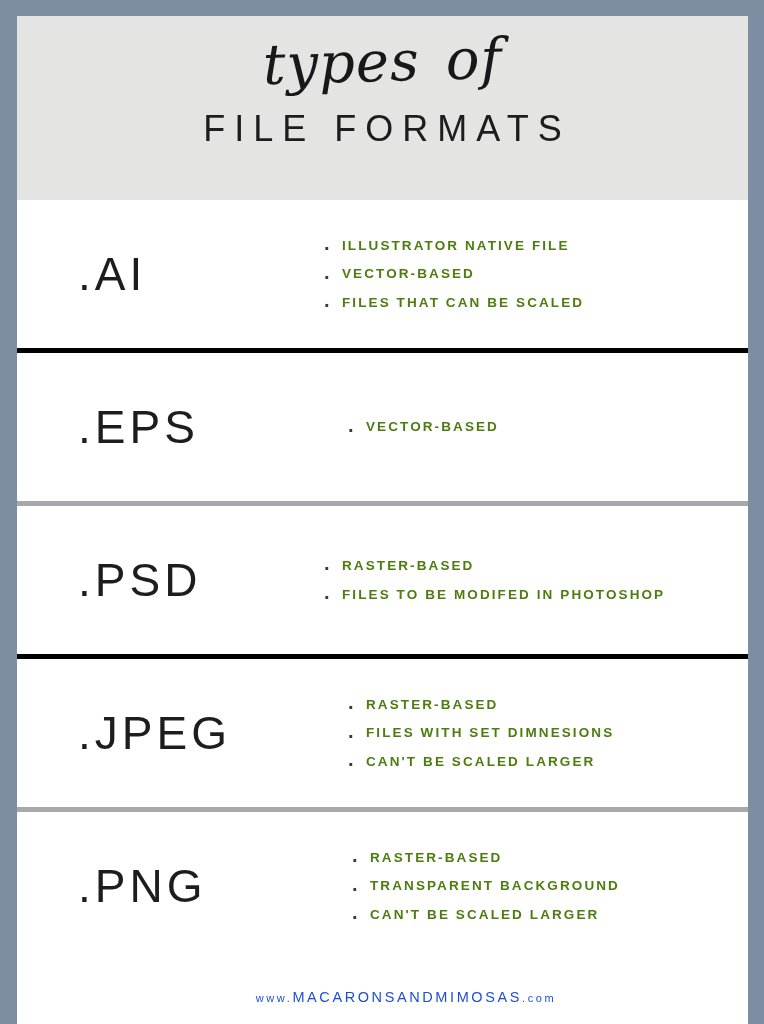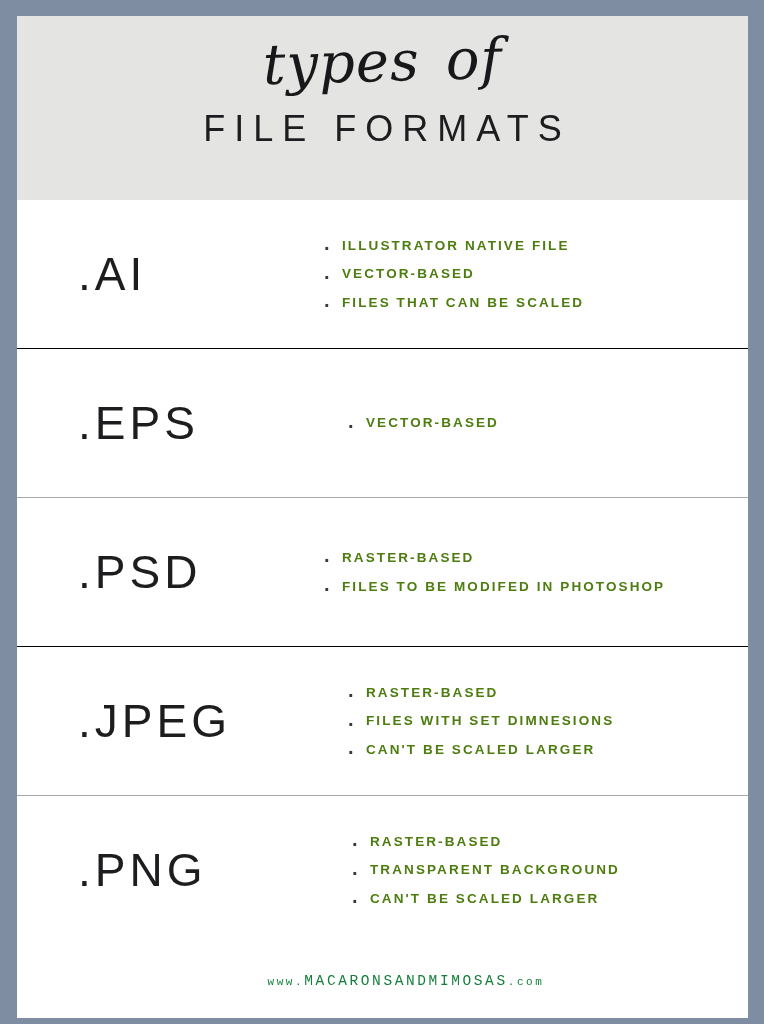--- a/index.html
+++ b/index.html
@@ -85,21 +85,21 @@
     display: flex;
     flex-direction: column;
   }
   .format-row {
     position: relative;
     flex: 0 0 auto;
     height: 148px;
     display: flex;
     align-items: center;
     background: #ffffff;
-    border-bottom: 1px solid #000000;
+    border-bottom: 5px solid #000000;
   }
   .format-row.alt-divider {
     border-bottom-color: #a8a8ac;
     gap: 24px;
   }
   .format-row:last-of-type {
     border-bottom: none;
     gap: 28px;
   }
 
@@ -155,25 +155,25 @@
   
   .footer {
     flex: 0 0 auto;
     height: 74px;
     display: flex;
     align-items: center;
     justify-content: center;
     background: #ffffff;
   }
   .footer-url {
-    font-family: Liberation Mono, monospace;
+    font-family: Liberation Sans, sans-serif;
     font-weight: 400;
     font-size: 13px;
     letter-spacing: 2.6px;
-    color: #15803d;
+    color: #1d4ed8;
     white-space: nowrap;
     margin-left: 47px;
   }
   .footer-url .u-lower { font-size: 11px; }
   .footer-url .u-upper { font-size: 14.5px; }
 </style>
 </head>
 <body>
 
 <div class="poster">

